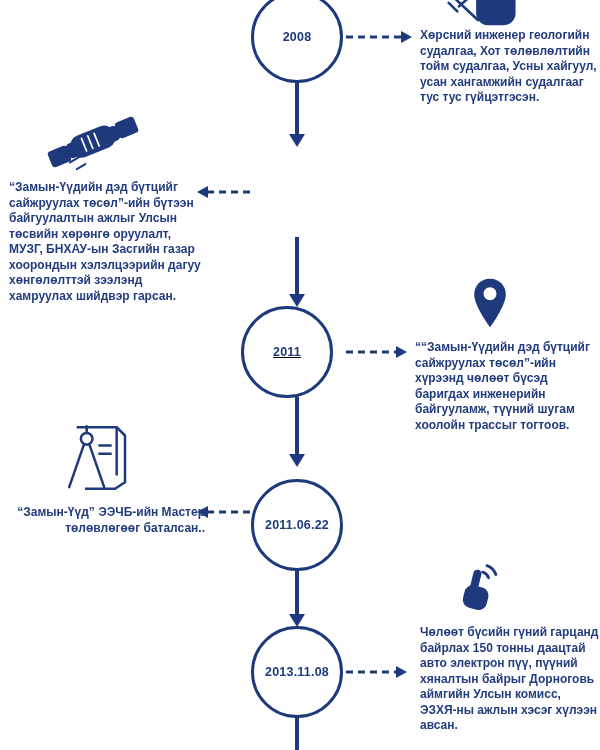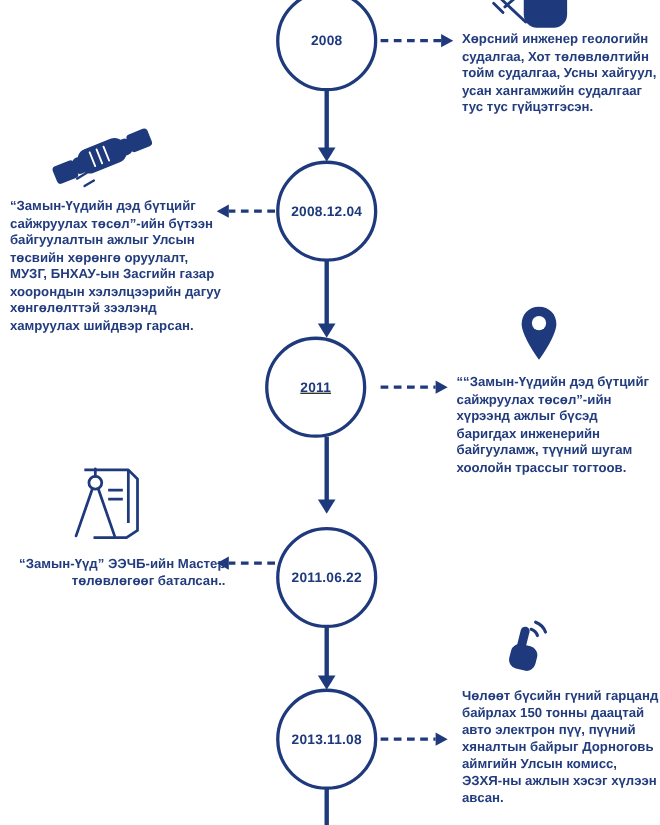--- a/index.html
+++ b/index.html
@@ -53,36 +53,33 @@
       <polygon points="208,186 208,198 197,192"></polygon>
       <polygon points="396,346 396,358 407,352"></polygon>
       <polygon points="208,506 208,518 197,512"></polygon>
       <polygon points="396,666 396,678 407,672"></polygon>
     </g>
   </svg>
 
   <div class="node" style="left:251px;top:-9px;">
     <span class="node-date">2008</span>
   </div>
-  <div class="node" style="left:251px;top:146px;">
-    <span class="node-date">2008.12.04</span>
-  </div>
   <div class="node" style="left:241px;top:306px;text-decoration:underline;">
     <span class="node-date">2011</span>
   </div>
   <div class="node" style="left:251px;top:479px;">
     <span class="node-date">2011.06.22</span>
   </div>
   <div class="node" style="left:251px;top:626px;">
     <span class="node-date">2013.11.08</span>
   </div>
 
   <div class="desc" style="left:420px;top:28px;width:178px;">Хөрсний инженер геологийн судалгаа, Хот төлөвлөлтийн тойм судалгаа, Усны хайгуул, усан хангамжийн судалгааг тус тус гүйцэтгэсэн.</div>
   <div class="desc" style="left:9px;top:180px;width:196px;">“Замын-Үүдийн дэд бүтцийг сайжруулах төсөл”-ийн бүтээн байгуулалтын ажлыг Улсын төсвийн хөрөнгө оруулалт, МУЗГ, БНХАУ-ын Засгийн газар хоорондын хэлэлцээрийн дагуу хөнгөлөлттэй зээлэнд хамруулах шийдвэр  гарсан.</div>
-  <div class="desc" style="left:415px;top:340px;width:184px;">““Замын-Үүдийн дэд бүтцийг сайжруулах төсөл”-ийн хүрээнд ажлыг бүсэд баригдах инженерийн байгууламж, түүний шугам хоолойн трассыг тогтоов.</div>
+  <div class="desc" style="left:415px;top:340px;width:184px;">““Замын-Үүдийн дэд бүтцийг сайжруулах төсөл”-ийн хүрээнд чөлөөт бүсэд баригдах инженерийн байгууламж, түүний шугам хоолойн трассыг тогтоов.</div>
   <div class="desc" style="left:9px;top:505px;width:196px;text-align:right;">“Замын-Үүд” ЭЭЧБ-ийн Мастер төлөвлөгөөг баталсан..</div>
   <div class="desc" style="left:420px;top:625px;width:180px;">Чөлөөт  бүсийн гүний гарцанд байрлах 150 тонны даацтай авто электрон пүү, пүүний хяналтын байрыг Дорноговь аймгийн Улсын комисс, ЭЗХЯ-ны ажлын хэсэг хүлээн авсан.</div>
 
   <div class="icon" style="left:447px;top:-6px;">
     <svg width="72" height="40" viewBox="0 0 84 46" xmlns="http://www.w3.org/2000/svg">
       <path d="M34 0 H80 V22 a14 14 0 0 1 -14 14 H48 A14 14 0 0 1 34 22 Z" fill="#1e3a7c"></path>
       <g fill="none" stroke="#1e3a7c" stroke-width="3" stroke-linecap="round">
         <path d="M4 0 L36 30"></path>
         <path d="M14 14 L30 0"></path>
         <path d="M2 10 l10 10"></path>

